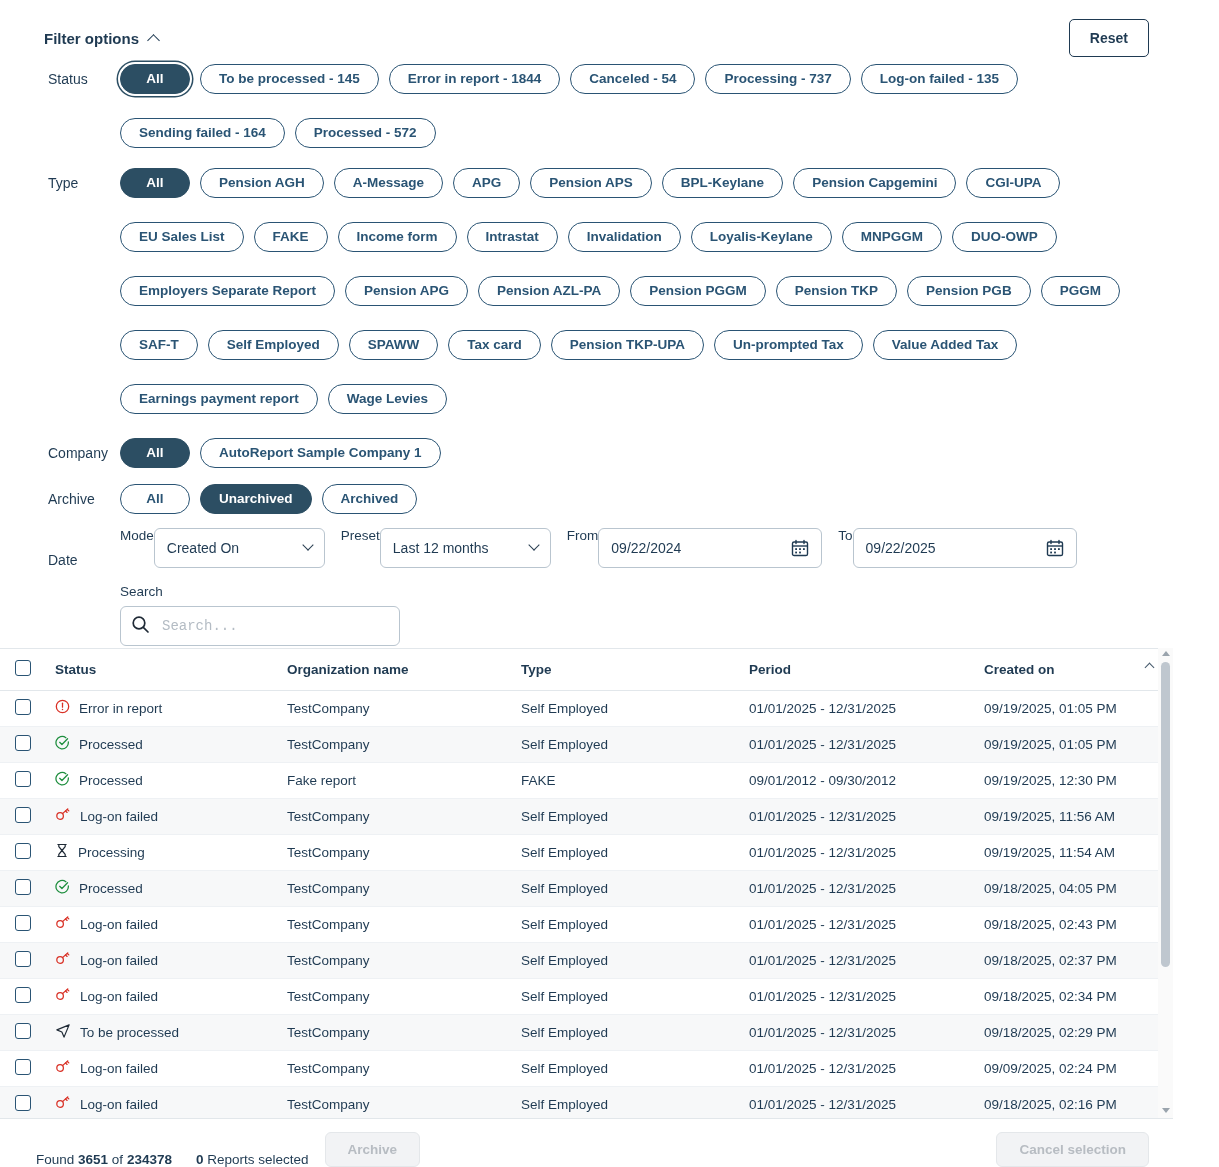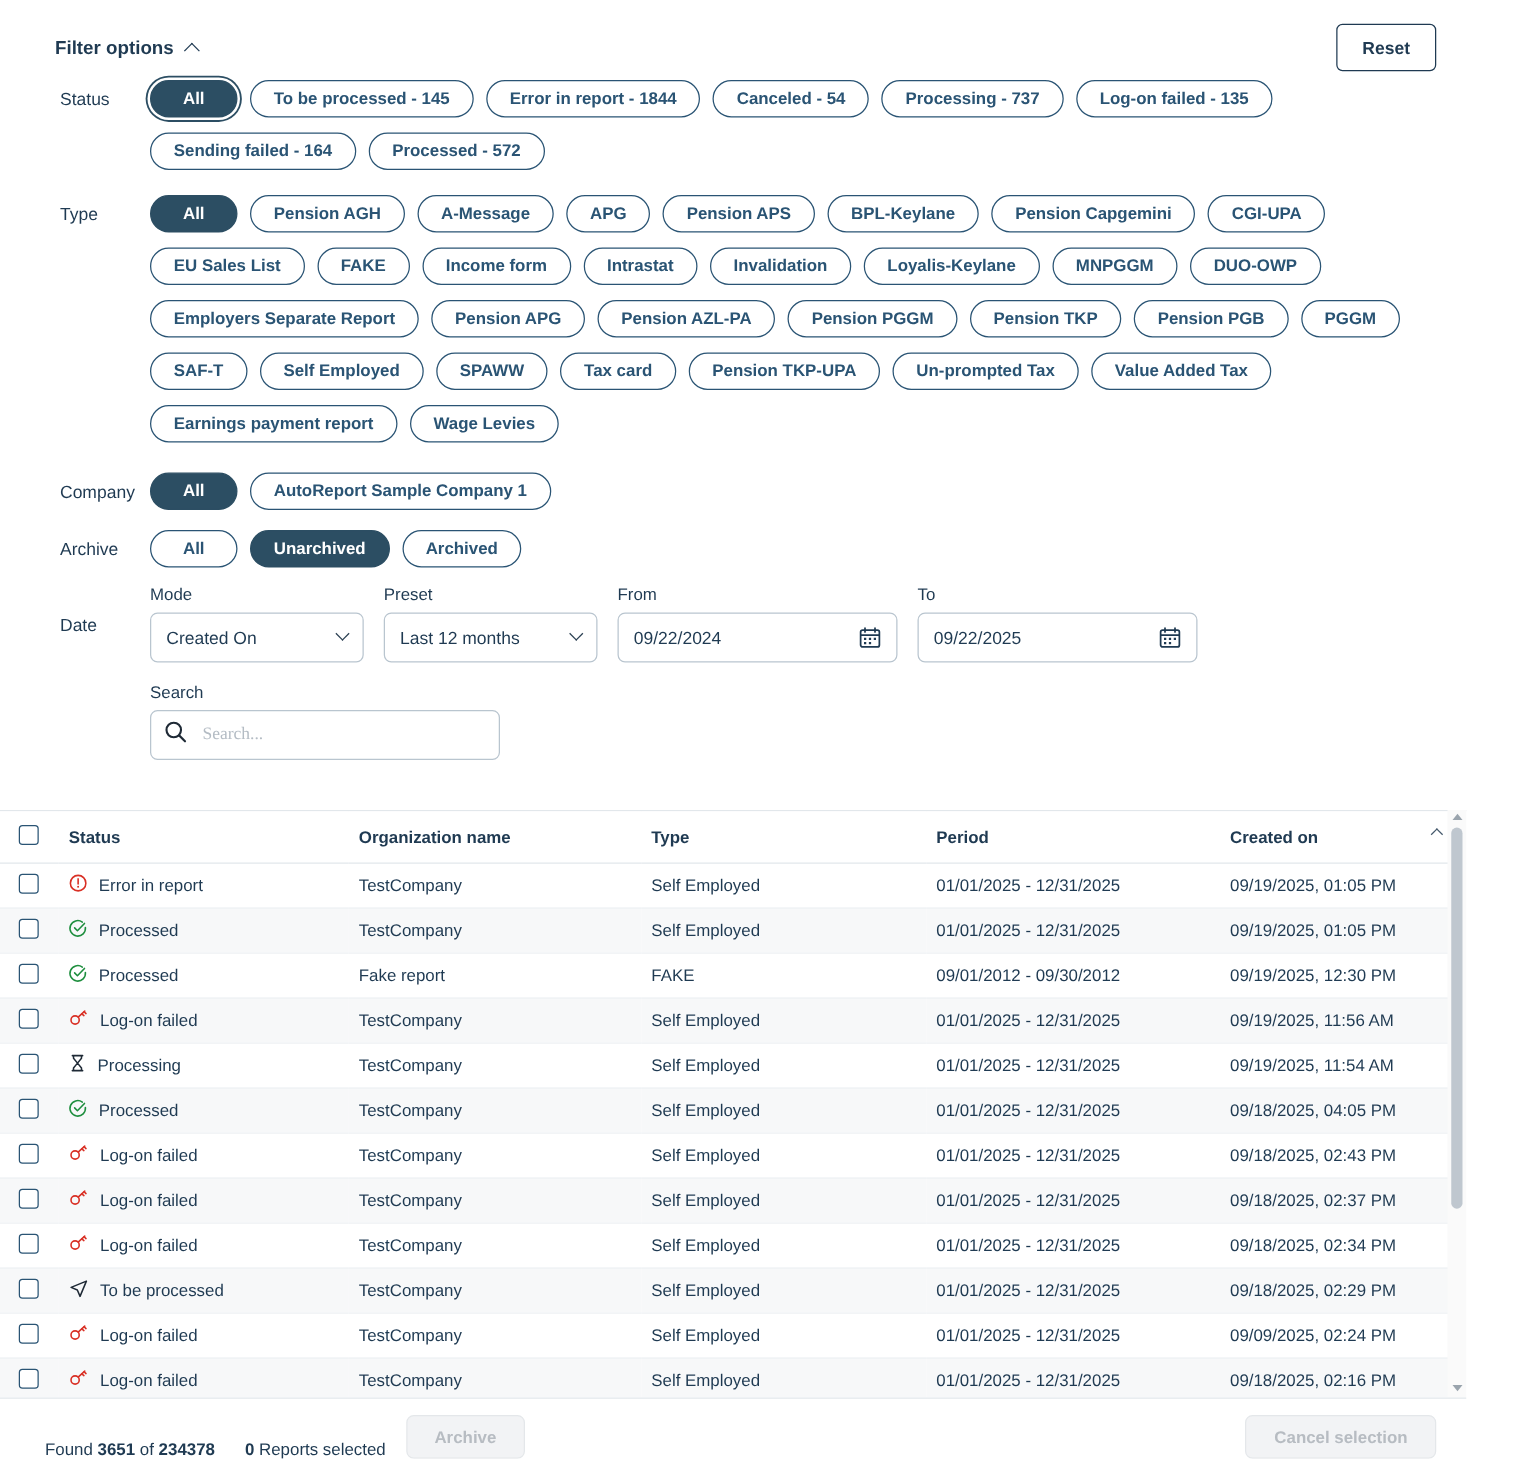--- a/index.html
+++ b/index.html
@@ -36,37 +36,37 @@
     padding: 10px 20px; cursor: pointer;
     font-family: "Liberation Sans", sans-serif;
   }
 
   .row { display: flex; align-items: flex-start; margin-bottom: 6px; }
   .row-label {
     width: 72px; flex: 0 0 72px;
     font-size: 14px; color: #1f3a52;
     padding-top: 9px; margin-left: 24px;
   }
-  .chips { display: flex; flex-wrap: wrap; gap: 12px 10px; flex: 1; padding-top: 2px; }
+  .chips { display: flex; flex-wrap: wrap; gap: 24px 10px; flex: 1; padding-top: 2px; }
 
   .chip {
     border: 1.3px solid #2a5474; background: #fff; color: #2a5474;
     border-radius: 999px; font-size: 13.5px; font-weight: 700;
     padding: 0 18px; height: 30px; line-height: 28px;
     cursor: pointer; white-space: nowrap;
     font-family: "Liberation Sans", sans-serif;
   }
   .chip.selected { background: #2c4e63; border-color: #2c4e63; color: #ffffff; }
   .chip.all { min-width: 70px; text-align: center; padding: 0 14px; }
   .chip.focused { box-shadow: 0 0 0 2px #fff, 0 0 0 3.5px #2c4e63; }
 
   
   .date-row { display: flex; align-items: flex-start; margin-top: 14px; }
   .date-fields { display: flex; gap: 16px; }
-  .field { display: flex; flex-direction: column; justify-content: space-between; }
+  .field { display: flex; flex-direction: row; justify-content: space-between; }
   .field-label { font-size: 13.5px; color: #1f3a52; margin-bottom: 7px; font-weight: 400; }
   .ctl {
     position: relative; border: 1px solid #b9c5cf; background: #fff;
     border-radius: 6px; height: 40px; display: flex; align-items: center;
     padding: 0 12px; font-size: 14px; color: #1f3a52;
   }
   .ctl.select { width: 171px; cursor: pointer; justify-content: space-between; }
   .ctl.date { width: 224px; cursor: text; }
   .chev-dn {
     width: 8px; height: 8px; border-right: 1.6px solid #2a3f52;
@@ -77,21 +77,21 @@
 
   
   .search-row { display: flex; margin-top: 16px; }
   .search-wrap { display: flex; flex-direction: column; }
   .search-box {
     width: 280px; height: 40px; border: 1px solid #b9c5cf; border-radius: 6px;
     background: #fff; display: flex; align-items: center; padding: 0 10px; gap: 10px;
   }
   .search-box input {
     border: 0; outline: 0; font-size: 14px; color: #a16207; flex: 1;
-    font-family: Liberation Serif, serif; background: transparent;
+    font-family: Liberation Mono, monospace; background: transparent;
   }
   .search-box input::placeholder { color: #b4bcc4; }
 
   
   .table-wrap {
     position: absolute; left: 0; right: 0; top: 648px; bottom: 49px;
     border-top: 1px solid #e2e7eb; overflow: hidden;
   }
   table { width: 100%; border-collapse: collapse; table-layout: fixed; }
   thead th {

